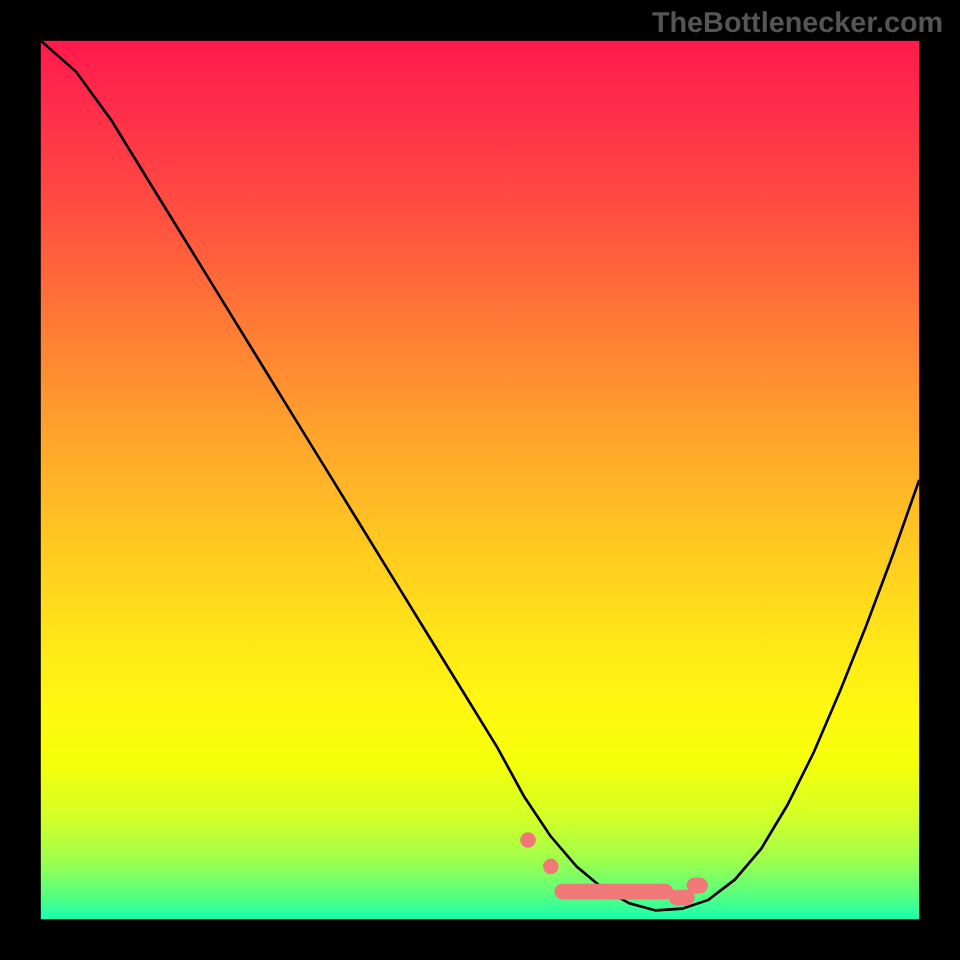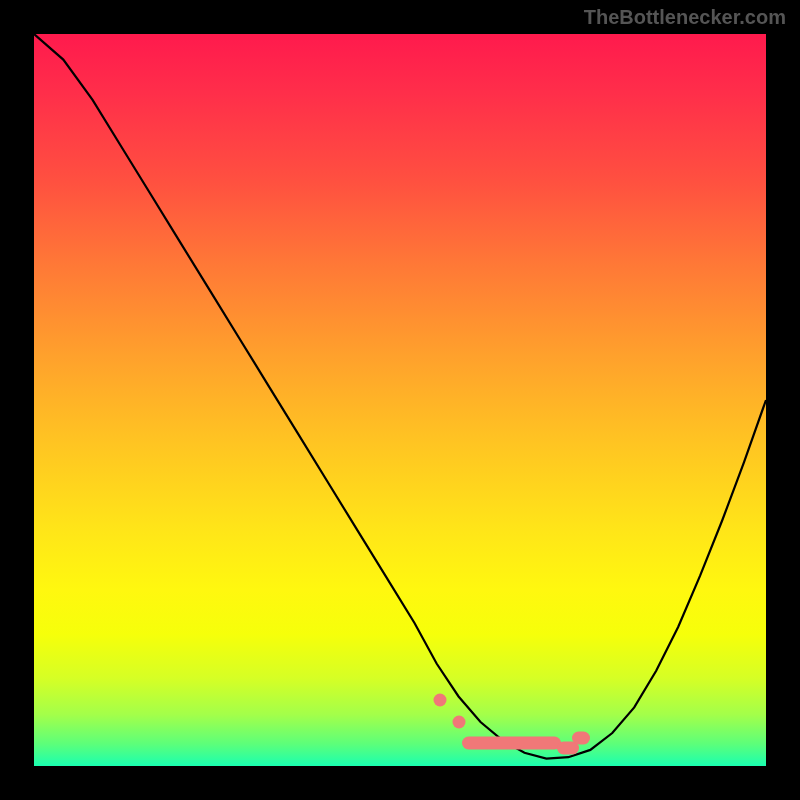--- a/index.html
+++ b/index.html
@@ -9,21 +9,21 @@
     background: #000;
     position: relative;
     overflow: hidden;
     font-family: Arial, sans-serif;
   }
   .attribution {
     position: absolute;
     top: 6px;
     right: 14px;
     color: #555;
-    font-size: 20px;
+    font-size: 24px;
     font-weight: bold;
     z-index: 10;
   }
   .plot-area {
     position: absolute;
     left: 34px;
     top: 34px;
     width: 732px;
     height: 732px;
     background: linear-gradient(to bottom,

